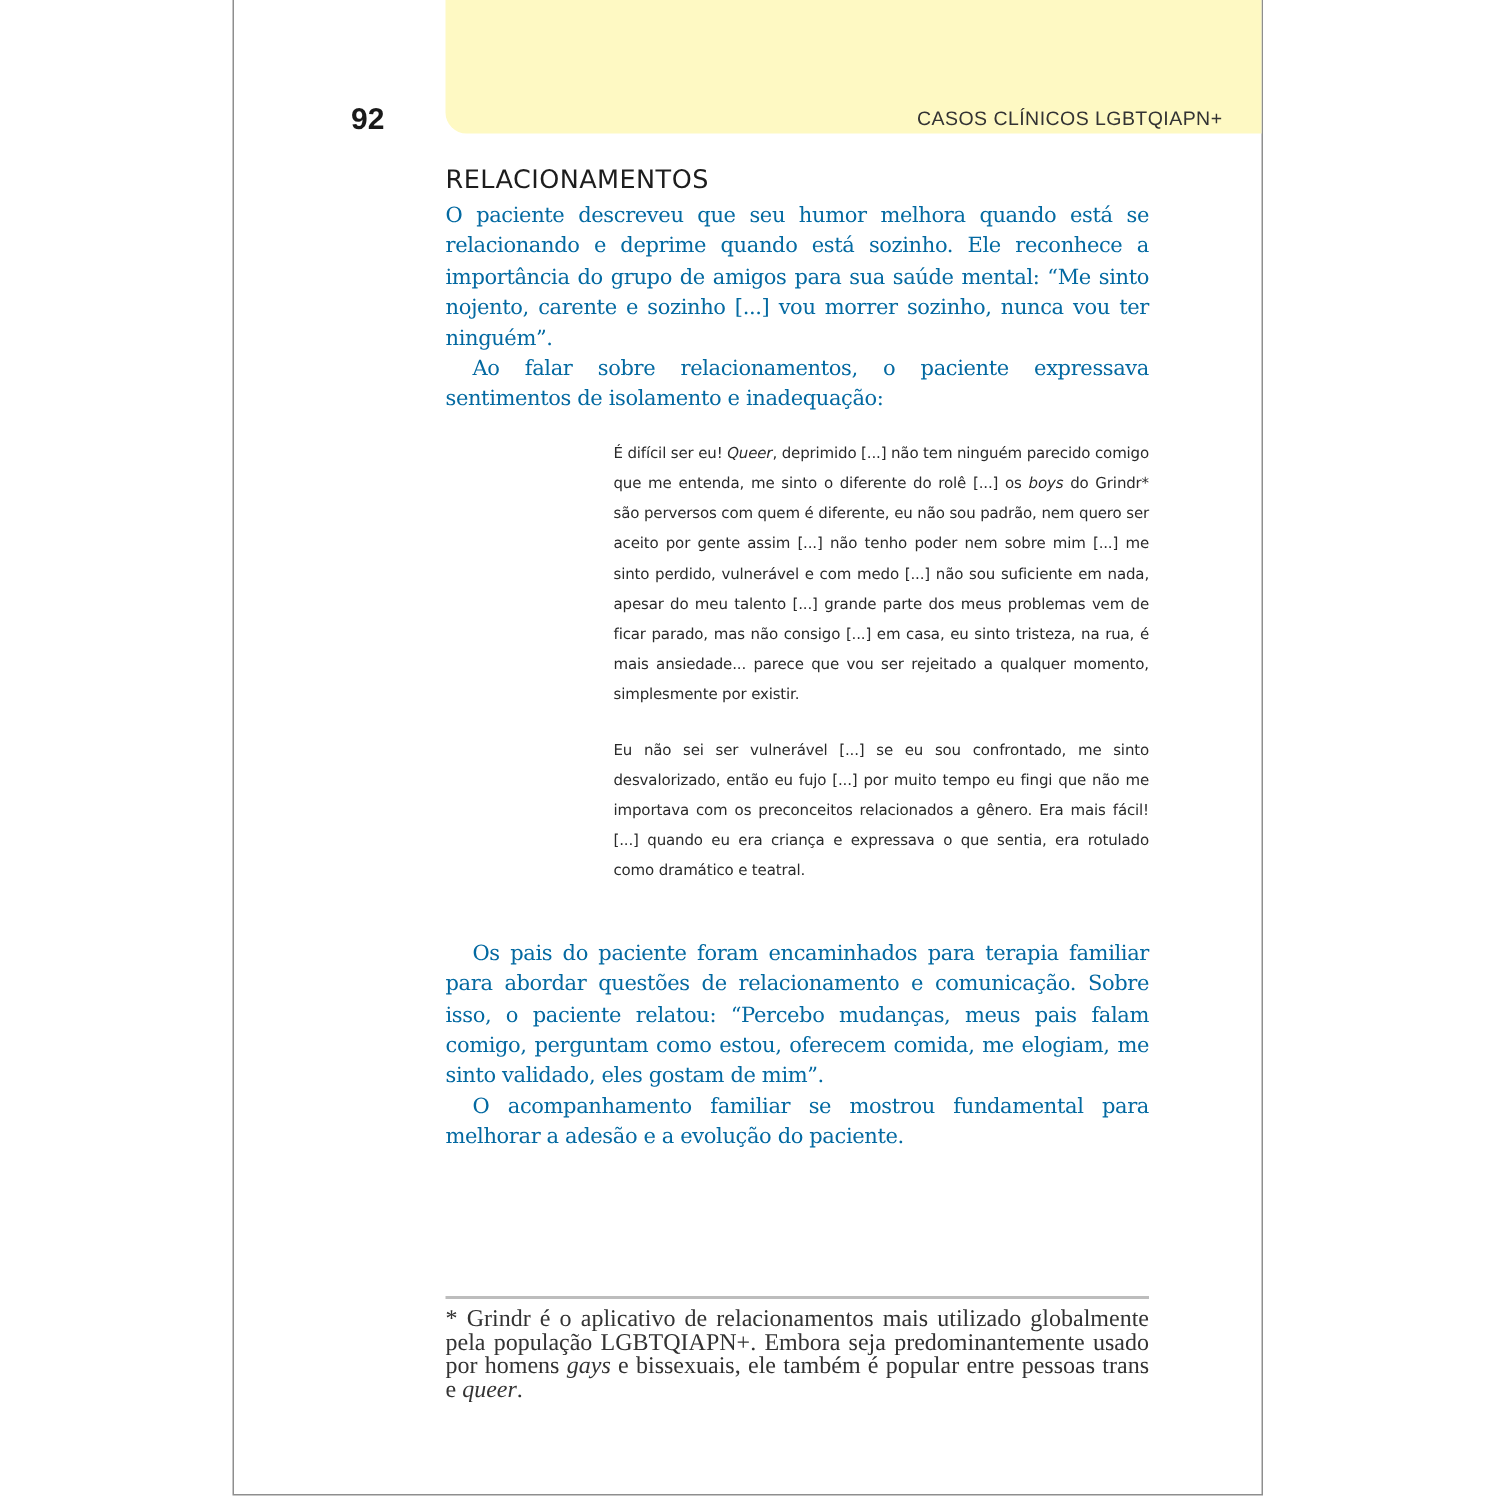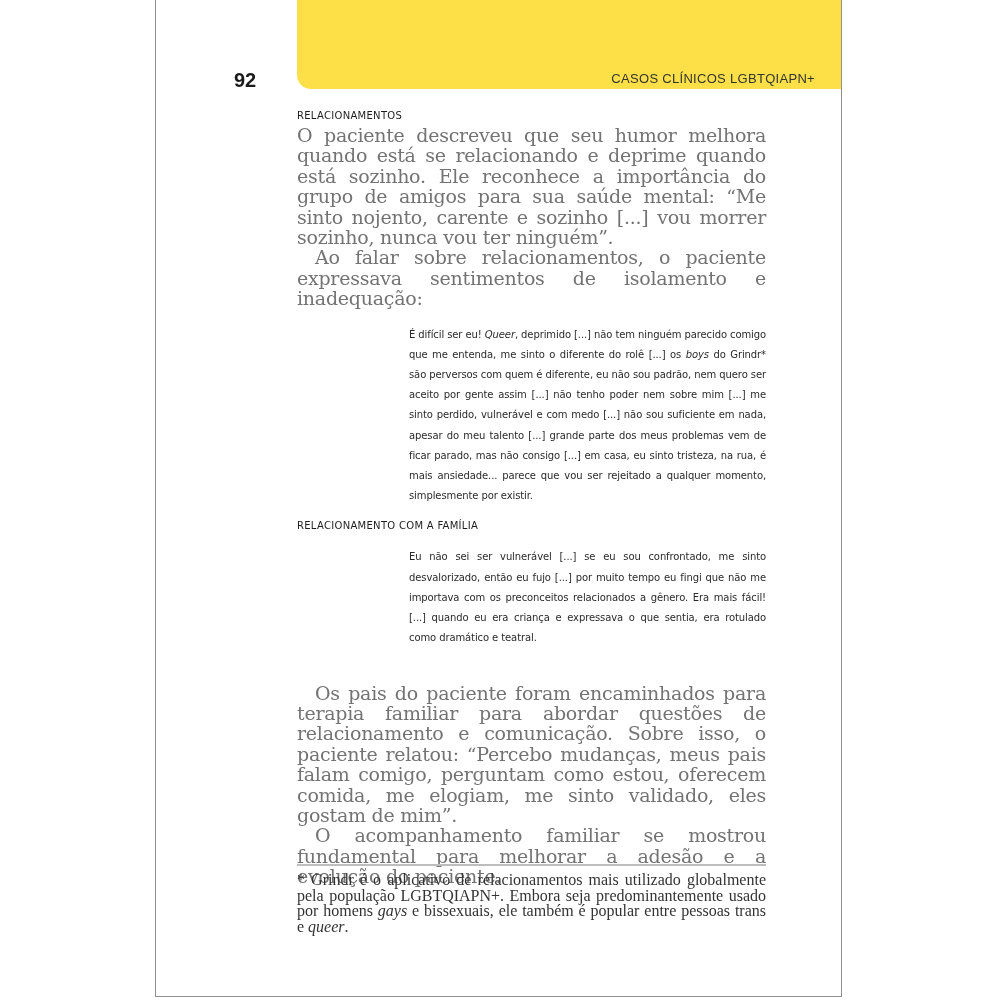--- a/index.html
+++ b/index.html
@@ -3,38 +3,38 @@
   <meta charset="utf-8">
   <style>
     html, body { margin: 0; padding: 0; background: #ffffff; }
     body { width: 1000px; height: 1000px; position: relative; overflow: hidden; }
     .page {
       position: absolute; left: 155px; top: -1px; width: 687px; height: 998px;
       border: 1px solid #8e8e8e; background: #ffffff; box-sizing: border-box;
     }
     .band {
       position: absolute; left: 141px; top: 0; right: 0; height: 89px;
-      background: #fde047; border-bottom-left-radius: 14px;
+      background: #fef9c3; border-bottom-left-radius: 14px;
     }
     .page-number {
       position: absolute; left: 78px; top: 69px;
       font-family: "Liberation Sans", sans-serif; font-weight: bold; font-size: 20px; color: #1a1a1a;
     }
     .running-head {
       position: absolute; right: 26px; top: 71px;
       font-family: "Liberation Sans", sans-serif; font-size: 13px; color: #333; letter-spacing: 0.3px;
     }
     .content { position: absolute; left: 141px; top: 110px; width: 469px; }
     h2 {
-      font-family: "DejaVu Sans", sans-serif; font-weight: normal; font-size: 10px;
+      font-family: "DejaVu Sans", sans-serif; font-weight: normal; font-size: 17px;
       color: #1d1d1d; margin: 0 0 4px 0; letter-spacing: 0.3px;
     }
     p.body {
-      font-family: "DejaVu Serif", serif; font-size: 19px; line-height: 20.4px;
-      color: #737373; margin: 0; text-align: justify; letter-spacing: -0.25px;
+      font-family: "DejaVu Serif", serif; font-size: 14px; line-height: 20.4px;
+      color: #0369a1; margin: 0; text-align: justify; letter-spacing: -0.25px;
     }
     p.indent { text-indent: 18px; }
     .quote {
       font-family: "DejaVu Sans", sans-serif; font-size: 10px; line-height: 20.2px;
       color: #2a2a2a; margin: 16px 0 14px 112px; text-align: justify; letter-spacing: -0.1px;
     }
     .footnote-rule { position: absolute; left: 141px; top: 864px; width: 469px; height: 2px; background: #bdbdbd; }
     .footnote {
       position: absolute; left: 141px; top: 872px; width: 469px;
       font-family: "Liberation Serif", serif; font-size: 16px; line-height: 15.5px; color: #333;
@@ -53,21 +53,20 @@
 
   <div class="content">
     <section>
       <h2>RELACIONAMENTOS</h2>
       <p class="body">O paciente descreveu que seu humor melhora quando está se relacionando e deprime quando está sozinho. Ele reconhece a importância do grupo de amigos para sua saúde mental: “Me sinto nojento, carente e sozinho [...] vou morrer sozinho, nunca vou ter ninguém”.</p>
       <p class="body indent">Ao falar sobre relacionamentos, o paciente expressava sentimentos de isolamento e inadequação:</p>
       <div class="quote"><span>É difícil ser eu! </span><em>Queer</em><span>, deprimido [...] não tem ninguém parecido comigo que me entenda, me sinto o diferente do rolê [...] os </span><em>boys</em><span> do Grindr* são perversos com quem é diferente, eu não sou padrão, nem quero ser aceito por gente assim [...] não tenho poder nem sobre mim [...] me sinto perdido, vulnerável e com medo [...] não sou suficiente em nada, apesar do meu talento [...] grande parte dos meus problemas vem de ficar parado, mas não consigo [...] em casa, eu sinto tristeza, na rua, é mais ansiedade... parece que vou ser rejeitado a qualquer momento, simplesmente por existir.</span></div>
     </section>
 
     <section>
-      <h2>RELACIONAMENTO COM A FAMÍLIA</h2>
       <div class="quote" style="margin-bottom:34px">Eu não sei ser vulnerável [...] se eu sou confrontado, me sinto desvalorizado, então eu fujo [...] por muito tempo eu fingi que não me importava com os preconceitos relacionados a gênero. Era mais fácil! [...] quando eu era criança e expressava o que sentia, era rotulado como dramático e teatral.</div>
       <p class="body indent">Os pais do paciente foram encaminhados para terapia familiar para abordar questões de relacionamento e comunicação. Sobre isso, o paciente relatou: “Percebo mudanças, meus pais falam comigo, perguntam como estou, oferecem comida, me elogiam, me sinto validado, eles gostam de mim”.</p>
       <p class="body indent">O acompanhamento familiar se mostrou fundamental para melhorar a adesão e a evolução do paciente.</p>
     </section>
   </div>
 
   <div class="footnote-rule"></div>
   <div class="footnote"><span>* Grindr é o aplicativo de relacionamentos mais utilizado globalmente pela população LGBTQIAPN+. Embora seja predominantemente usado por homens </span><em>gays</em><span> e bissexuais, ele também é popular entre pessoas trans e </span><em>queer</em><span>.</span></div>
 </div>
 

